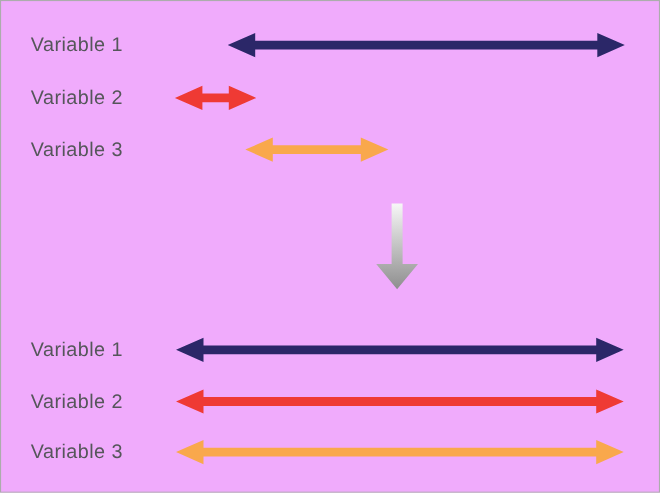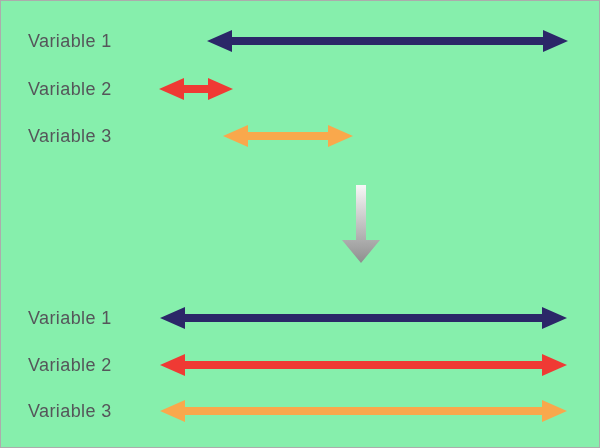--- a/index.html
+++ b/index.html
@@ -32,21 +32,21 @@
     font-size: 18px;
     letter-spacing: 0.4px;
     color: #55565a;
     white-space: nowrap;
     user-select: none;
   }
 </style>
 </head>
 <body>
 
-<div class="canvas" style="border-color: rgb(172, 172, 172); background: #86efac;">
+<div class="canvas" style="border-color: rgb(172, 172, 172); background: #f0abfc;">
   <svg id="arrows" class="arrows-layer" viewBox="0 0 600 448" xmlns="http://www.w3.org/2000/svg">
       <polygon points="206,40 231,29 231,36 542,36 542,29 567,40 542,51 542,44 231,44 231,51" fill="#2B2768"></polygon>
       <polygon points="158,88 183,77 183,84 207,84 207,77 232,88 207,99 207,92 183,92 183,99" fill="#EF3A34"></polygon>
       <polygon points="222,135 247,124 247,131 327,131 327,124 352,135 327,146 327,139 247,139 247,146" fill="#F9A84C"></polygon>
       <polygon points="159,317 184,306 184,313 541,313 541,306 566,317 541,328 541,321 184,321 184,328" fill="#2B2768"></polygon>
       <polygon points="159,364 184,353 184,360 541,360 541,353 566,364 541,375 541,368 184,368 184,375" fill="#EF3A34"></polygon>
       <polygon points="159,410 184,399 184,406 541,406 541,399 566,410 541,421 541,414 184,414 184,421" fill="#F9A84C"></polygon>
       <defs>
         <linearGradient id="grayGrad" gradientUnits="userSpaceOnUse" x1="0" y1="184" x2="0" y2="262">
           <stop offset="0" stop-color="#F7F7F7"></stop>

